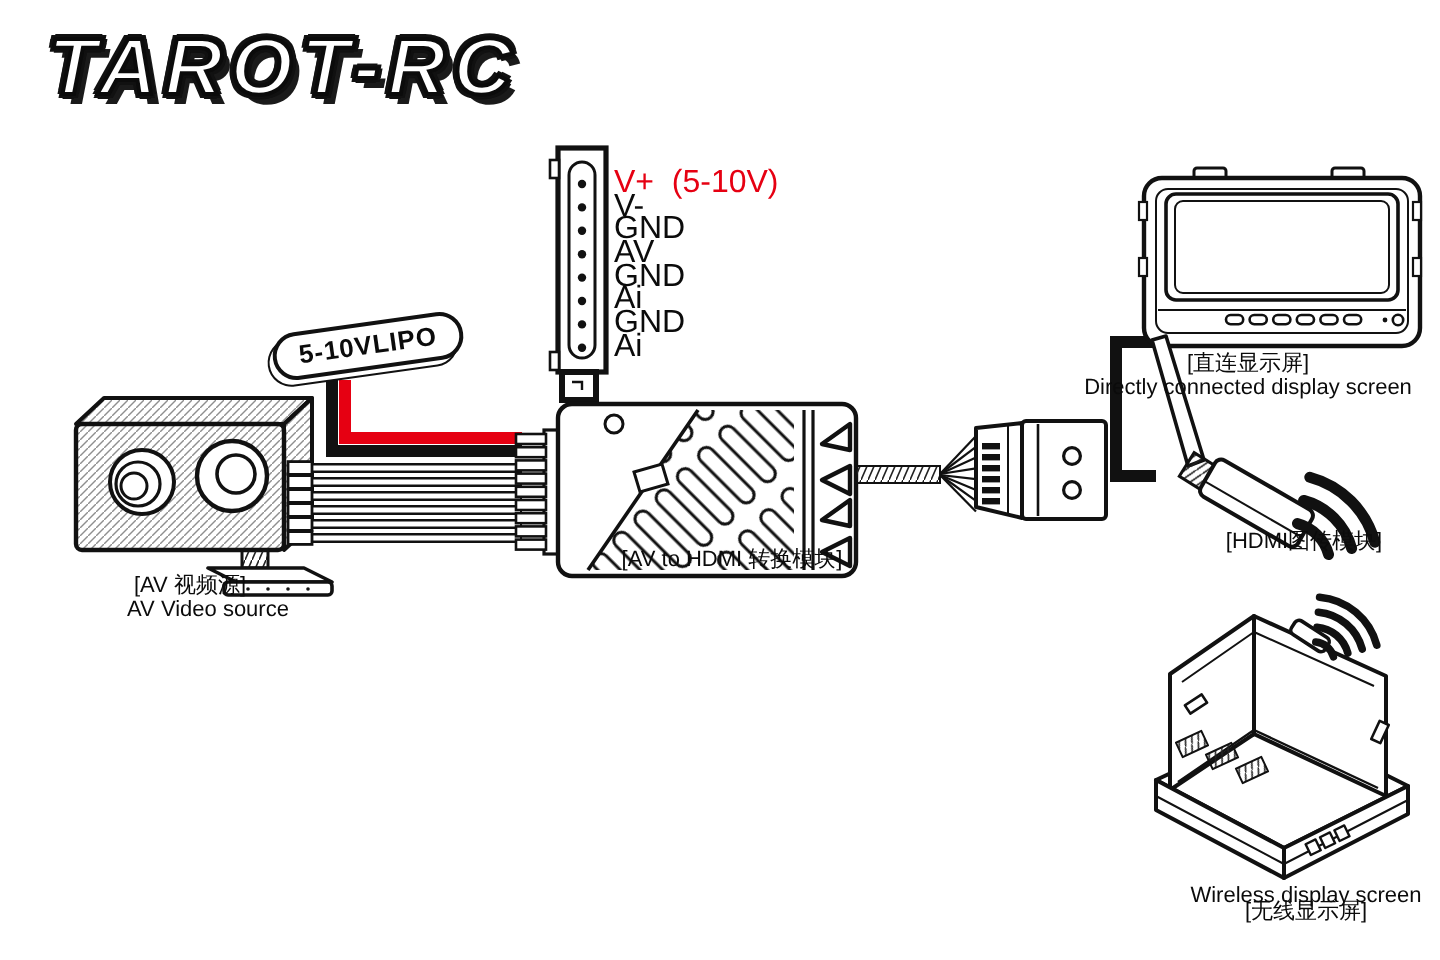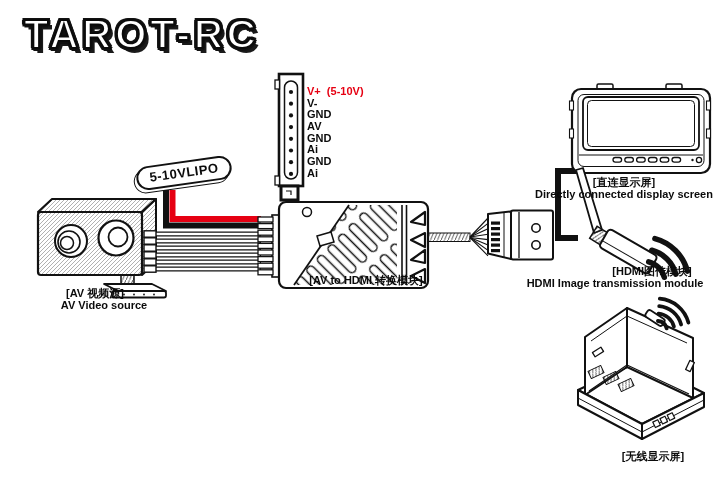--- a/index.html
+++ b/index.html
@@ -2,29 +2,29 @@
 <html><head>
 <meta charset="utf-8">
 <style>
   *{margin:0;padding:0;box-sizing:border-box}
   html,body{background:#fff}
   body{width:720px;height:480px;font-family:"Liberation Sans",sans-serif;position:relative;overflow:hidden}
   .stage{position:absolute;left:0;top:0;width:720px;height:480px;background:#fff}
   svg.art{position:absolute;left:0;top:0}
   .logo{
     position:absolute;left:24px;top:12px;
-    font-weight:700;font-size:40px;line-height:44px;letter-spacing:4px;
+    font-style:italic;font-weight:700;font-size:40px;line-height:44px;letter-spacing:4px;
     color:#fff;-webkit-text-stroke:2px #0b0b0b;white-space:nowrap;
     text-shadow:-2px -2px 0 #111,2px -2px 0 #111,-2px 2px 0 #111,2px 2px 0 #111,
                 -2.5px 0 0 #111,2.5px 0 0 #111,0 2.5px 0 #111,0 -2.5px 0 #111,
                 4px 5px 0 #1a1a1a;
   }
-  .pins{position:absolute;left:307px;top:86px;font-weight:700;font-size:11px;color:#0b0b0b}
+  .pins{position:absolute;left:307px;top:86px;font-weight:400;font-size:16px;color:#0b0b0b}
   .pin-row{height:11.7px;line-height:11.7px;white-space:pre}
-  .lbl{position:absolute;transform:translateX(-50%);font-weight:700;font-size:11px;line-height:12px;
+  .lbl{position:absolute;transform:translateX(-50%);font-weight:400;font-size:11px;line-height:12px;
        color:#0b0b0b;white-space:nowrap;text-align:center}
   .battery{
     position:absolute;left:136px;top:161px;width:96px;height:24px;
     background:#fff;border:2px solid #111;border-radius:13px;
     transform:rotate(-8deg);
     box-shadow:-3px 3px 0 -1px #fff,-3px 3px 0 0 #111;
     font-weight:700;font-size:13px;line-height:20px;text-align:center;color:#0b0b0b;
     letter-spacing:.5px;white-space:nowrap;
   }
 </style>
@@ -282,17 +282,17 @@
 
   <div class="lbl" style="left:95px;top:287px">[AV 视频源]</div>
   <div class="lbl" style="left:104px;top:299px">AV Video source</div>
 
   <div class="lbl" style="left:366px;top:274px">[AV to HDMI 转换模块]</div>
 
   <div class="lbl" style="left:624px;top:176px">[直连显示屏]</div>
   <div class="lbl" style="left:624px;top:188px">Directly connected display screen</div>
 
   <div class="lbl" style="left:652px;top:265px">[HDMI图传模块]</div>
-  <div class="lbl" style="left:615px;top:277px">HDMI Image transmission module</div>
 
   <div class="lbl" style="left:653px;top:450px">[无线显示屏]</div>
+  <div class="lbl" style="left:653px;top:442px">Wireless display screen</div>
 
 </div>
 
 </body></html>

